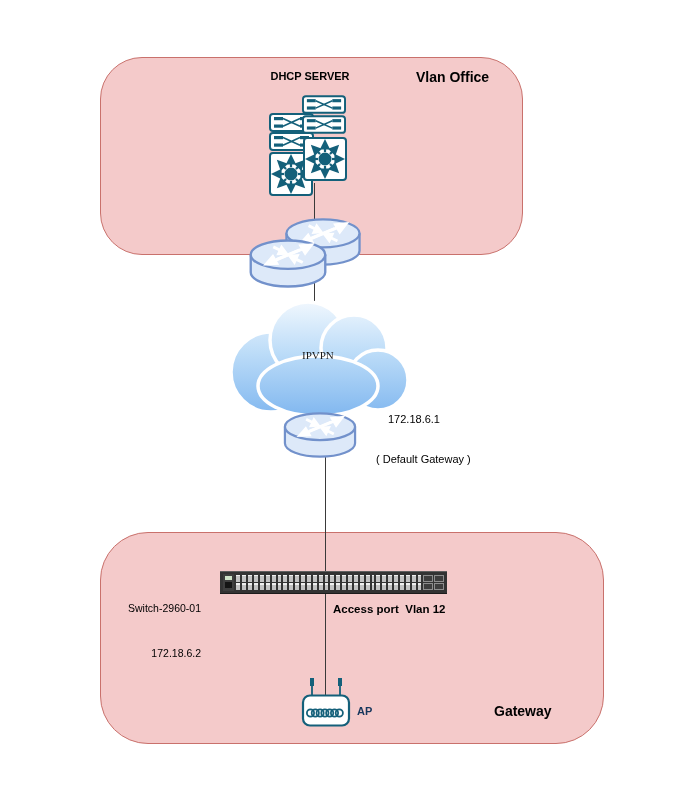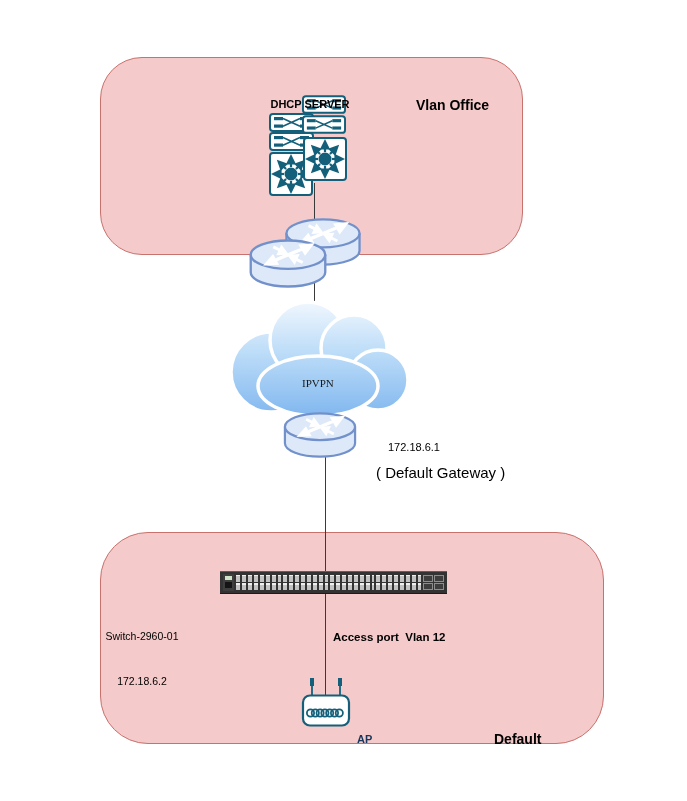--- a/index.html
+++ b/index.html
@@ -6,21 +6,21 @@
   #canvas{position:relative;width:687px;height:801px;background:#ffffff;overflow:hidden;
           font-family:"Liberation Sans",sans-serif;color:#000;}
   .abs{position:absolute;}
   
   .area{background:#f4caca;border:1px solid #c9716c;z-index:0;}
   #head-office-box{left:100px;top:57px;width:421px;height:196px;border-radius:42px;}
   #branch-box{left:100px;top:532px;width:502px;height:210px;border-radius:48px;}
   
   .vline{width:1px;background:#3a3a3a;z-index:1;}
   
-  .lbl{z-index:3;white-space:pre;margin-top:28px;}
+  .lbl{z-index:3;white-space:pre;}
   .b{font-weight:bold;}
   .icon{z-index:2;}
   
   #rack-switch{left:220px;top:571px;width:227px;height:23px;background:#333;border-top:1px solid #5f5f5f;
     border-bottom:1px solid #1c1c1c;display:flex;align-items:center;gap:2px;padding:0 3px;box-sizing:border-box;z-index:2;}
   .led-panel{width:11px;height:17px;background:#3e3e3e;flex:0 0 auto;}
   .led{width:7px;height:4px;background:#cfe3c8;margin:2px auto 0;}
   .pwr-btn{width:7px;height:6px;background:#141414;margin:2px auto 0;}
   .port-group{flex:1 1 auto;height:15px;
     background:
@@ -254,28 +254,28 @@
         <circle cx="33.5" cy="36" r="3.6"></circle>
         <circle cx="38.3" cy="36" r="3.6"></circle>
     </g>
   </svg>
 
   <div class="abs lbl" style="left:262px;top:70px;width:96px;text-align:center;font-size:11px;font-weight:600;">DHCP SERVER</div>
   <div class="abs lbl b" style="left:416px;top:69px;font-size:14px;">Vlan Office</div>
 
   <div class="abs lbl" style="left:302px;top:349px;font-size:11px;color:#1a1a1a;font-family:Liberation Serif, serif;">IPVPN</div>
   <div class="abs lbl" style="left:388px;top:413px;font-size:11px;">172.18.6.1</div>
-  <div class="abs lbl" style="left:376px;top:436px;font-size:15px;">( Default Gateway )</div>
-
-  <div class="abs lbl" style="left:96px;top:571px;width:92px;text-align:center;font-size:10.5px;line-height:15px;">
+  <div class="abs lbl" style="left:376px;top:453px;font-size:11px;">( Default Gateway )</div>
+
+  <div class="abs lbl" style="left:109px;top:571px;width:92px;text-align:right;font-size:10.5px;line-height:15px;">
     <div>Switch-2960-01</div>
     <div>172.18.6.2</div>
   </div>
 
   <div class="abs lbl b" style="left:474px;top:561px;width:128px;text-align:center;font-size:11px;line-height:18px;">
   </div>
 
   <div class="abs lbl b" style="left:333px;top:603px;font-size:11.5px;">Access port  Vlan 12</div>
 
   <div class="abs lbl b" style="left:357px;top:705px;font-size:11px;color:#17375d;">AP</div>
-  <div class="abs lbl b" style="left:494px;top:703px;font-size:14px;">Default</div>
+  <div class="abs lbl b" style="left:494px;top:703px;font-size:14px;">Gateway</div>
 
 </div>
 
 </body></html>

